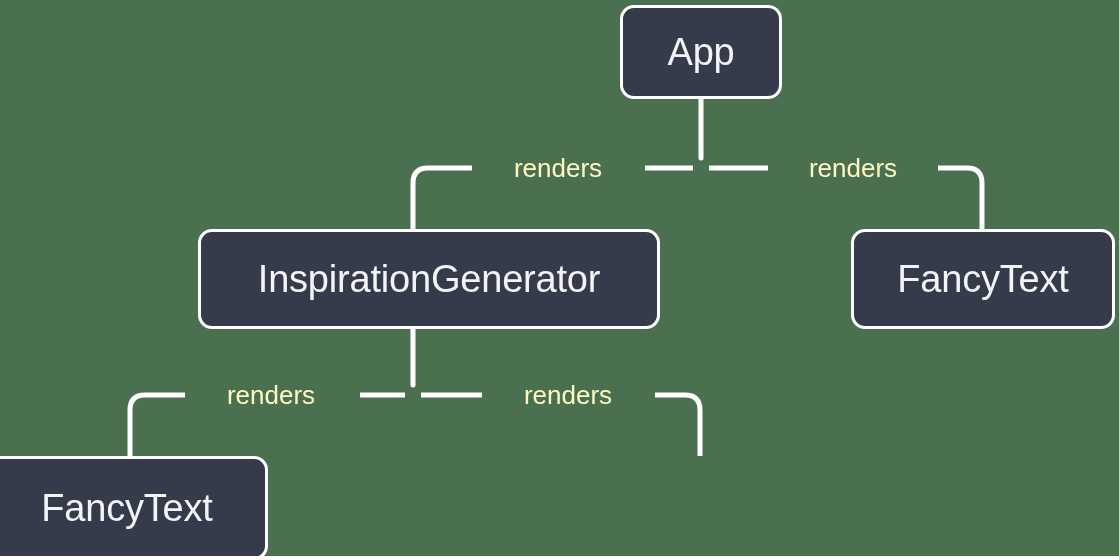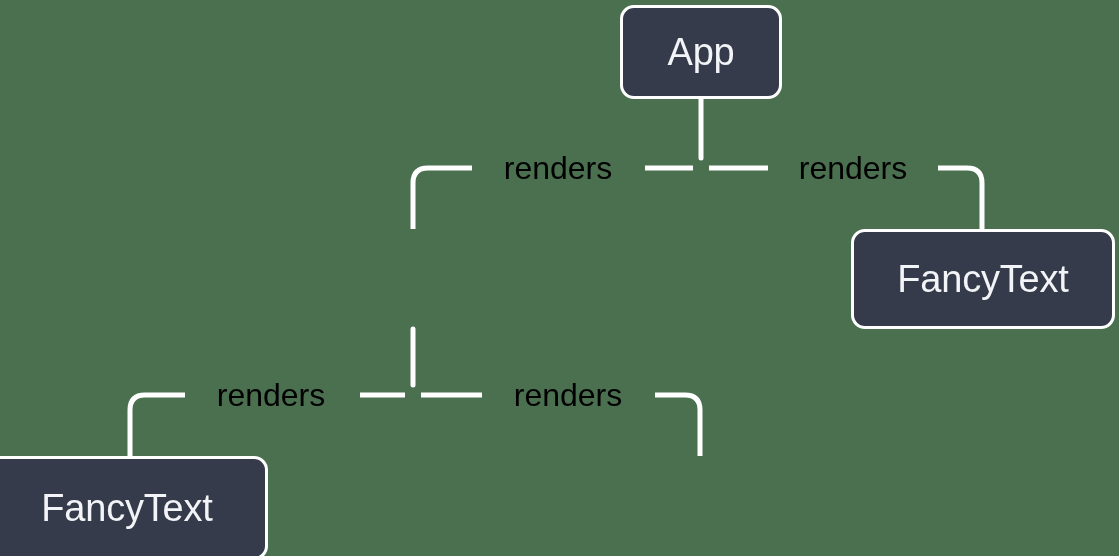--- a/index.html
+++ b/index.html
@@ -37,22 +37,22 @@
     align-items: center;
     justify-content: center;
     color: #f2f4f7;
     font-size: 38px;
     font-weight: 400;
     letter-spacing: -0.2px;
     white-space: nowrap;
   }
   .edge-label {
     position: absolute;
-    color: #000000;
-    font-size: 32px;
+    color: #fef9c3;
+    font-size: 26px;
     font-weight: 400;
     white-space: nowrap;
     transform: translate(-50%, -50%);
     letter-spacing: 0px;
   }
 </style>
 </head>
 <body>
 
 <div id="diagram-root">
@@ -75,20 +75,23 @@
 
       <path d="M 421 395 L 482 395"></path>
       <path d="M 655 395 L 685 395 Q 700 395 700 410 L 700 456"></path>
     </g>
   </svg>
 
   <div class="node-box" style="left:620px; top:5px; width:162px; height:94px;">
     <span>App</span>
   </div>
 
+  <div class="node-box" style="left:198px; top:229px; width:462px; height:100px;">
+    <span>InspirationGenerator</span>
+  </div>
 
   <div class="node-box" style="left:851px; top:229px; width:264px; height:100px;">
     <span>FancyText</span>
   </div>
 
   <div class="node-box" style="left:-14px; top:456px; width:282px; height:104px;">
     <span>FancyText</span>
   </div>
 
 

